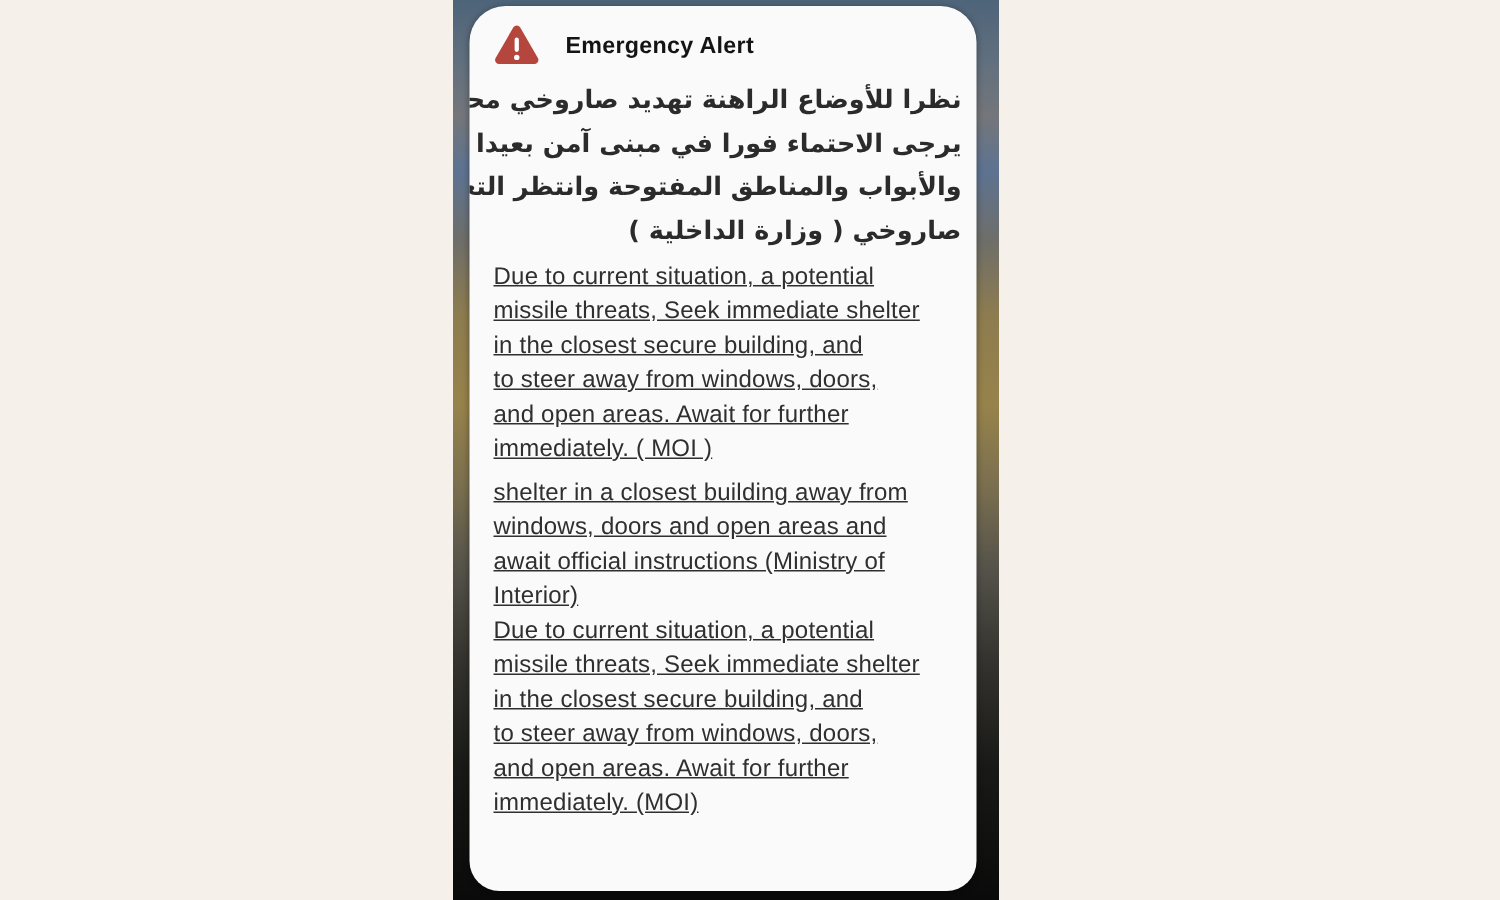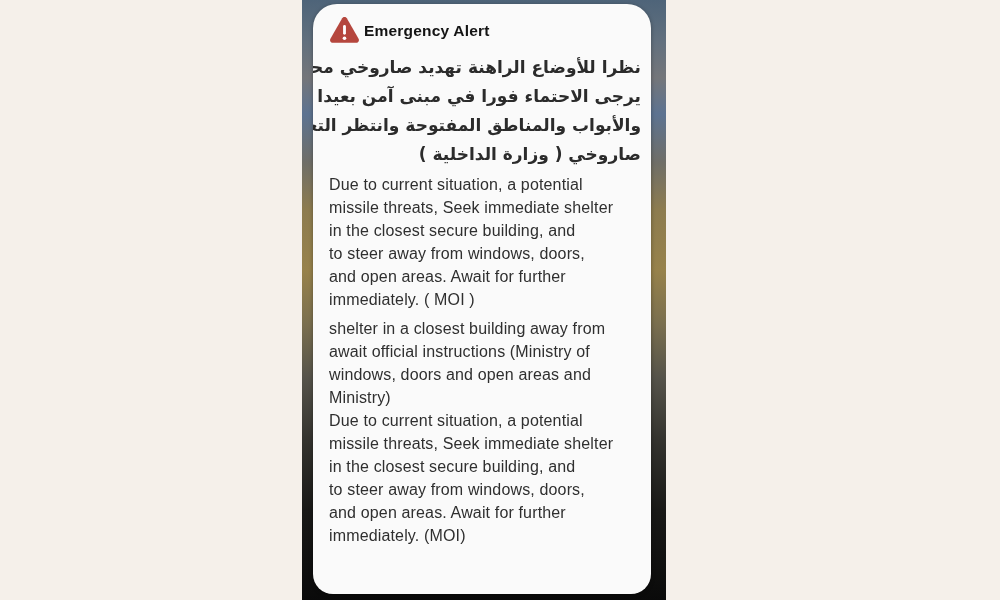--- a/index.html
+++ b/index.html
@@ -44,21 +44,21 @@
     width: 338px;
     height: 590px;
     background: #fafafa;
     border-radius: 24px 24px 20px 20px;
     box-shadow: 0 1px 4px rgba(0,0,0,0.35);
     overflow: hidden;
   }
   .alert-header {
     display: flex;
     align-items: center;
-    gap: 4px;
+    gap: 17px;
     padding: 12px 16px 4px 16px;
   }
   .warn-icon {
     flex: 0 0 auto;
     width: 31px;
     height: 29px;
   }
   .alert-title {
     font-size: 15.5px;
     font-weight: 700;
@@ -75,21 +75,21 @@
     line-height: 29px;
     color: #2b2b2b;
   }
   .english-block {
     padding: 2px 12px 0 16px;
     font-size: 16px;
     line-height: 23px;
     letter-spacing: 0.15px;
     color: #2f2f2f;
   }
-  .para { margin: 0; }
+  .para { margin: 0; text-decoration: underline; }
   .para.gap { margin-top: 6px; }
   .line { white-space: nowrap; }
 </style>
 </head>
 <body>
 
 <div class="page">
 
   <div class="phone-screen"></div>
 
@@ -115,23 +115,23 @@
       <div class="para" lang="en">
           <div class="line">Due to current situation, a potential</div>
           <div class="line">missile threats, Seek immediate shelter</div>
           <div class="line">in the closest secure building, and</div>
           <div class="line">to steer away from windows, doors,</div>
           <div class="line">and open areas. Await for further</div>
           <div class="line">immediately. ( MOI  )</div>
         </div>
       <div class="para gap" lang="en">
           <div class="line">shelter in a closest building away from</div>
+          <div class="line">windows, doors and open areas and</div>
           <div class="line">await official instructions (Ministry of</div>
-          <div class="line">windows, doors and open areas and</div>
-          <div class="line">Ministry)</div>
+          <div class="line">Interior)</div>
         </div>
       <div class="para" lang="en">
           <div class="line">Due to current situation, a potential</div>
           <div class="line">missile threats, Seek immediate shelter</div>
           <div class="line">in the closest secure building, and</div>
           <div class="line">to steer away from windows, doors,</div>
           <div class="line">and open areas. Await for further</div>
           <div class="line">immediately. (MOI)</div>
         </div>
     </div>

